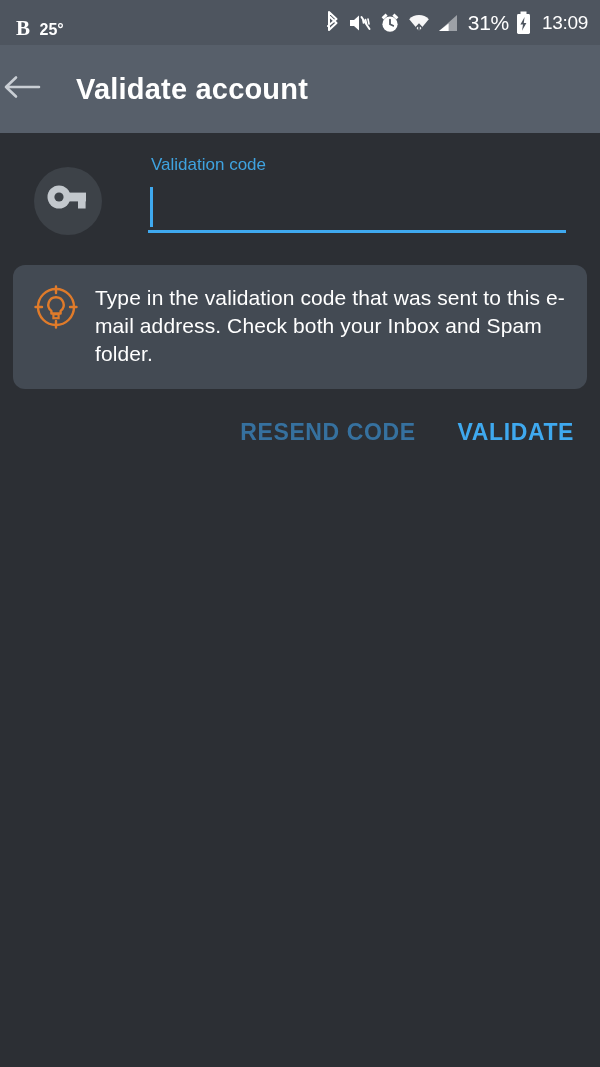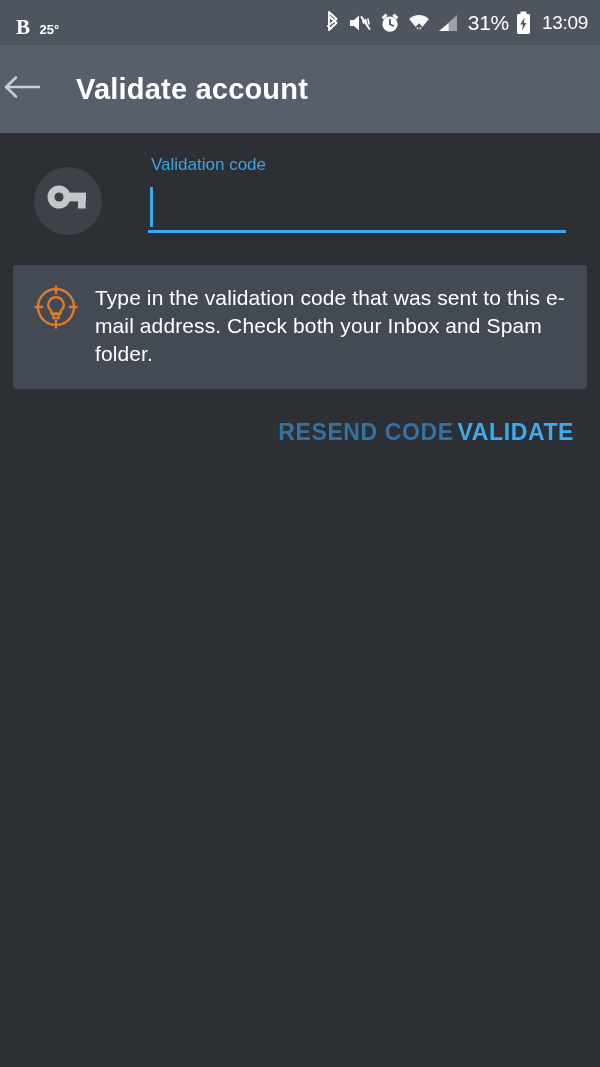--- a/index.html
+++ b/index.html
@@ -37,21 +37,21 @@
     gap: 9px;
   }
   .status-weather-letter {
     font-family: "Liberation Serif", serif;
     font-size: 21px;
     font-weight: bold;
     line-height: 1;
     letter-spacing: 0.5px;
   }
   .status-temp {
-    font-size: 13px;
+    font-size: 16px;
     font-weight: bold;
     line-height: 1;
     margin-top: 16px;
   }
   .status-right {
     margin-left: auto;
     display: flex;
     align-items: center;
     gap: 7px;
   }
@@ -155,21 +155,21 @@
     top: 4px;
     width: 3px;
     height: 40px;
     background: #3fa9ef;
   }
 
   
   .info-card {
     margin: 30px 13px 0 13px;
     background: #434a53;
-    border-radius: 3px;
+    border-radius: 12px;
     display: flex;
     align-items: flex-start;
     padding: 19px 18px 21px 20px;
   }
   .info-icon {
     flex: 0 0 46px;
     height: 46px;
     display: flex;
     align-items: center;
     justify-content: center;
@@ -181,20 +181,21 @@
     line-height: 1.33;
     margin-left: 16px;
     letter-spacing: 0.1px;
   }
 
   
   .actions {
     display: flex;
     justify-content: flex-end;
     align-items: center;
+    gap: 38px;
     padding: 26px 24px 0 0;
   }
   .action-btn {
     background: none;
     border: none;
     font-family: "Liberation Sans", sans-serif;
     font-size: 23px;
     font-weight: bold;
     letter-spacing: 0.6px;
     cursor: pointer;

